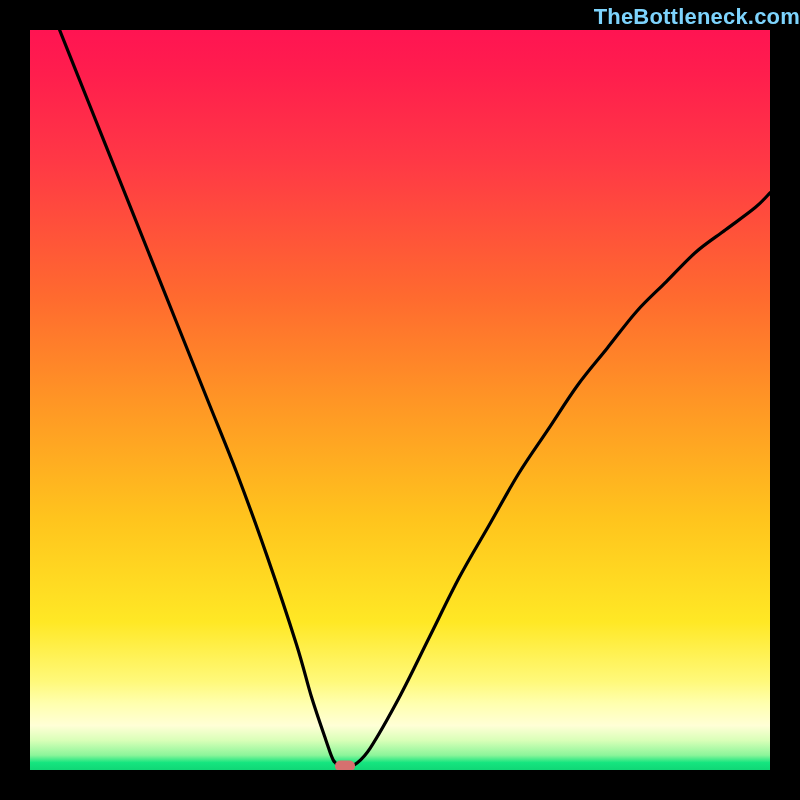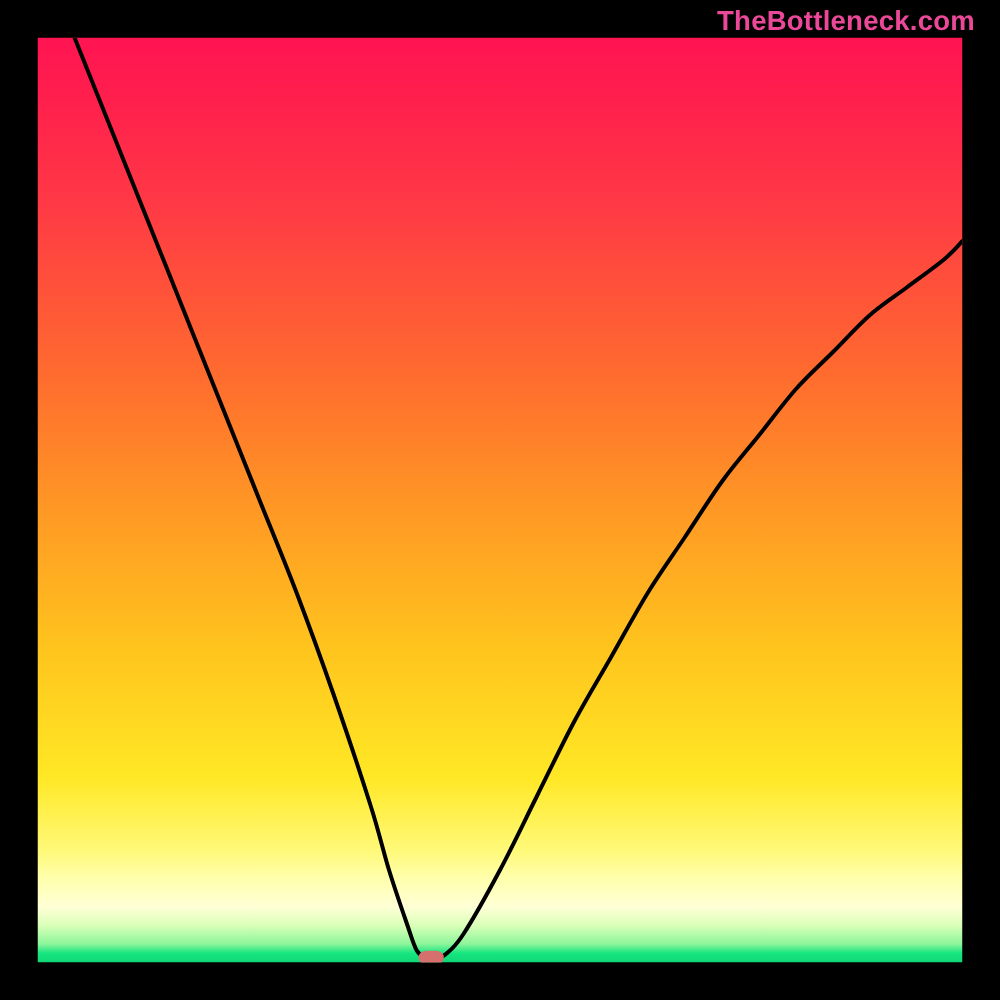--- a/index.html
+++ b/index.html
@@ -13,22 +13,22 @@
   }
   .frame {
     position: relative;
     width: 800px;
     height: 800px;
     background: #000;
   }
   .watermark {
     position: absolute;
     top: 4px;
-    right: 20px;
-    color: #ec4899;
+    right: 0;
+    color: #7dd3fc;
     font-size: 22px;
     font-weight: 600;
     letter-spacing: 0.2px;
     z-index: 5;
     user-select: none;
   }
   .plot {
     position: absolute;
     left: 30px;
     top: 30px;

